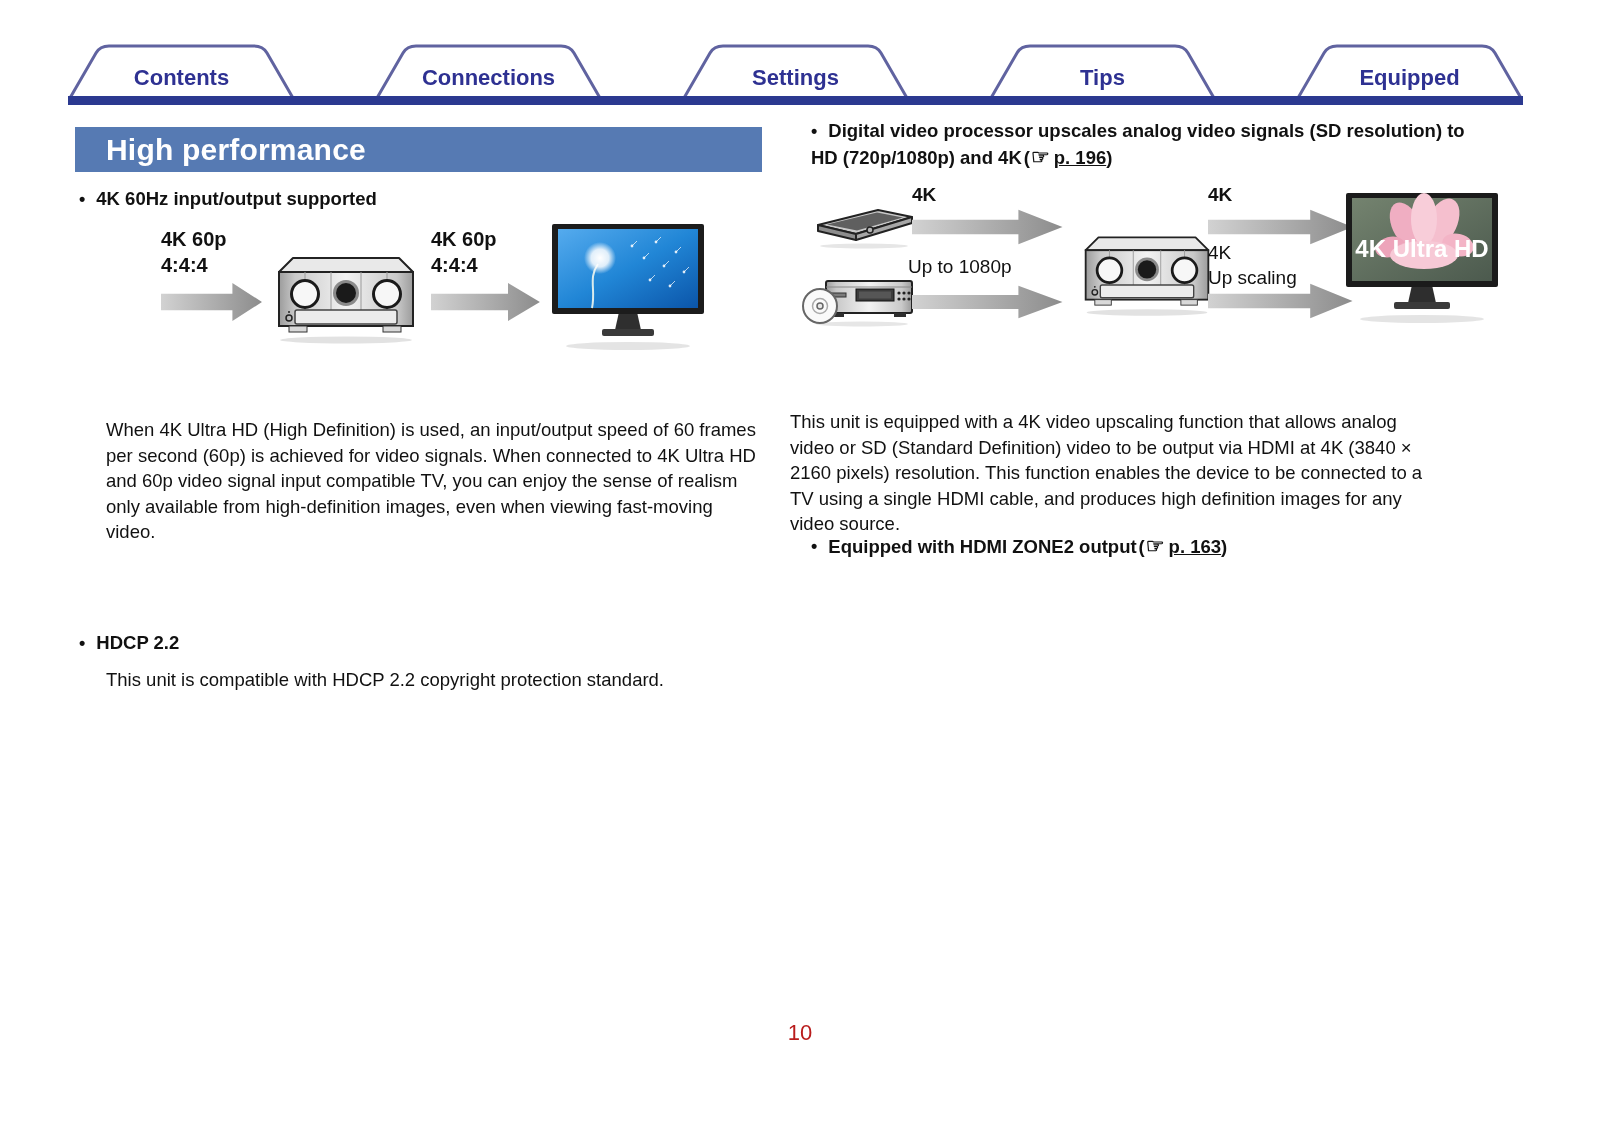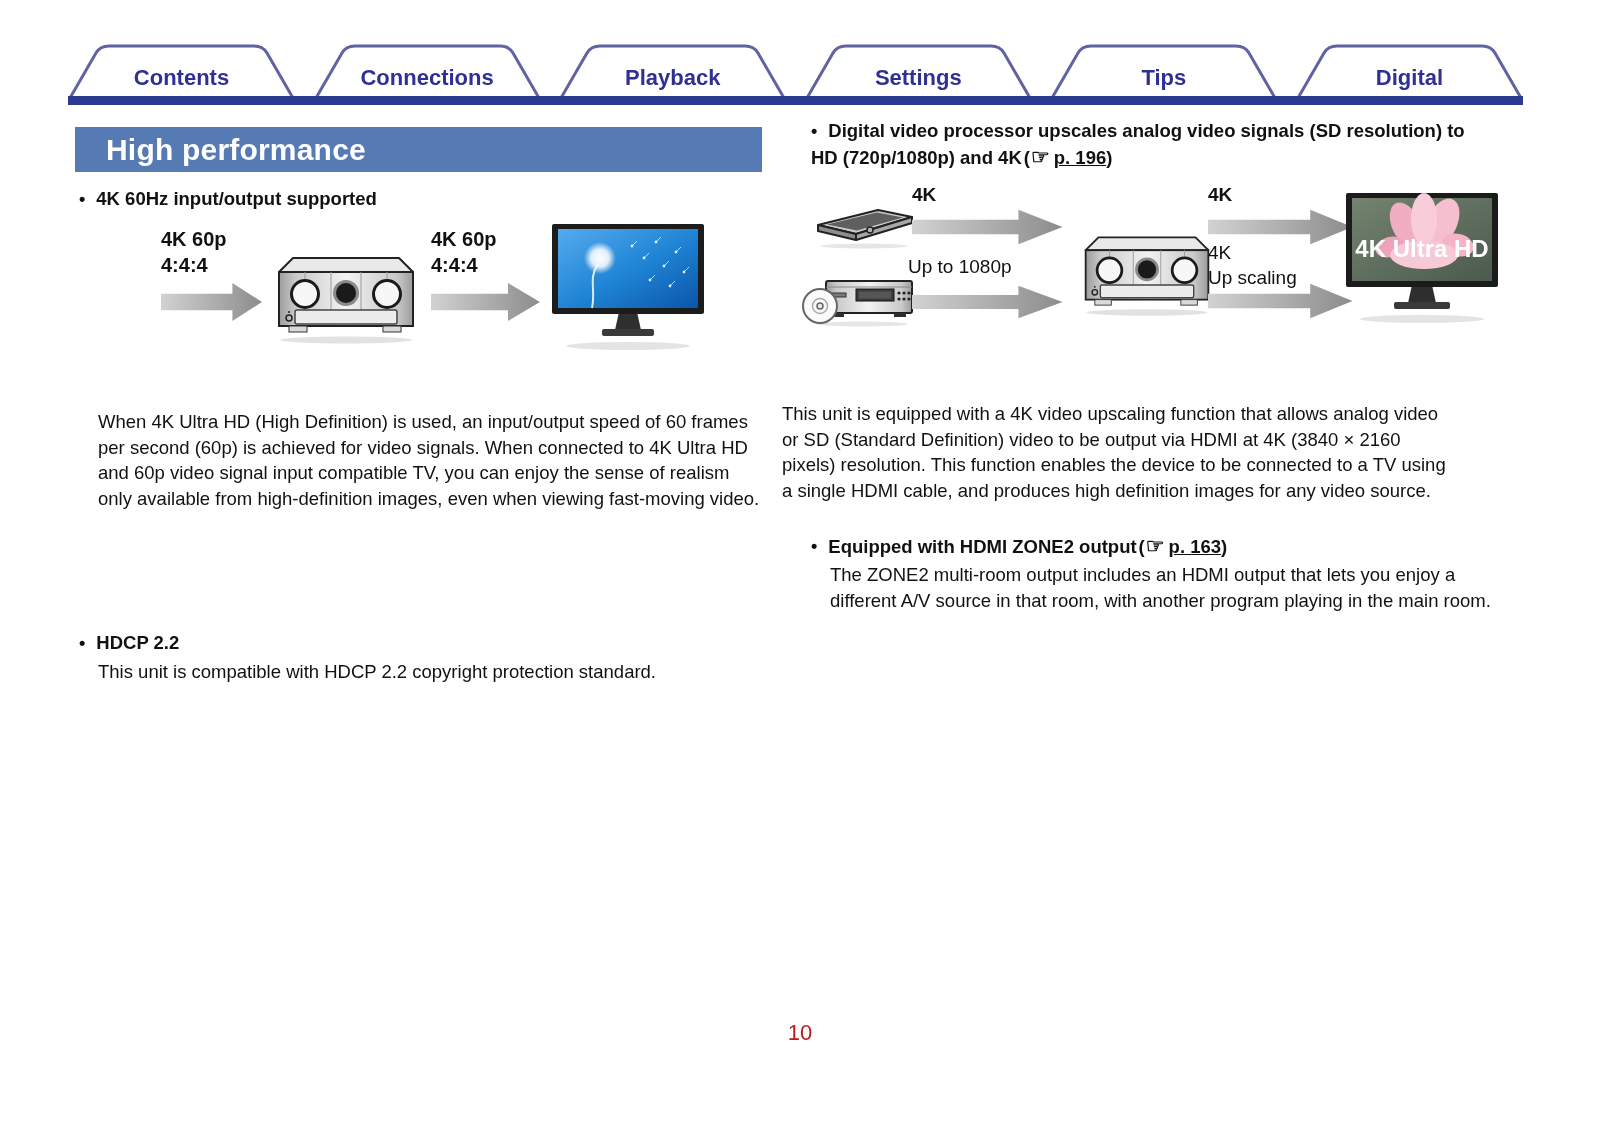--- a/index.html
+++ b/index.html
@@ -17,21 +17,21 @@
 
   
   .section-header{position:absolute;left:75px;top:127px;width:687px;height:45px;background:#567ab3;
     display:flex;align-items:center;padding-left:16px;box-sizing:border-box;}
   .section-header h1{margin:15px;font-size:30px;font-weight:bold;color:#ffffff;letter-spacing:.2px;}
 
   
   .bullet-line{position:absolute;display:flex;gap:11px;font-weight:bold;font-size:18.5px;line-height:26px;color:#111;}
   .bullet-dot{font-size:18px;line-height:26px;}
   .body-block{position:absolute;font-size:18.5px;line-height:25.5px;color:#111;}
-  .body-block p{margin:0;}
+  .body-block p{margin:8px;}
   .ref-wrap{margin-left:2px;font-weight:bold;white-space:nowrap;}
   .hand-icon{font-size:21px;margin:0 4px 0 1px;}
   .ref-link{color:#111;text-decoration:underline;font-weight:bold;cursor:pointer;}
 
   
   .diagram{position:absolute;}
   .diagram > *{position:absolute;}
   .dlabel{font-weight:bold;font-size:20px;line-height:1.3;text-align:left;white-space:pre-line;color:#111;}
   .dlabel.small{font-size:19px;}
   .dlabel.reg{font-weight:normal;}
@@ -85,39 +85,33 @@
     <div class="tab">
       <svg viewBox="0 0 227 54" preserveAspectRatio="none">
         <path d="M2,54 L28,9 Q32,2 41,2 L186,2 Q195,2 199,9 L225,54" fill="#ffffff" stroke="#6063a0" stroke-width="3"></path>
       </svg>
       <span class="tab-label">Connections</span>
     </div>
     <div class="tab">
       <svg viewBox="0 0 227 54" preserveAspectRatio="none">
         <path d="M2,54 L28,9 Q32,2 41,2 L186,2 Q195,2 199,9 L225,54" fill="#ffffff" stroke="#6063a0" stroke-width="3"></path>
       </svg>
-      <span class="tab-label">Playback</span>
-    </div>
-    <div class="tab">
-      <svg viewBox="0 0 227 54" preserveAspectRatio="none">
-        <path d="M2,54 L28,9 Q32,2 41,2 L186,2 Q195,2 199,9 L225,54" fill="#ffffff" stroke="#6063a0" stroke-width="3"></path>
-      </svg>
       <span class="tab-label">Settings</span>
     </div>
     <div class="tab">
       <svg viewBox="0 0 227 54" preserveAspectRatio="none">
         <path d="M2,54 L28,9 Q32,2 41,2 L186,2 Q195,2 199,9 L225,54" fill="#ffffff" stroke="#6063a0" stroke-width="3"></path>
       </svg>
       <span class="tab-label">Tips</span>
     </div>
     <div class="tab">
       <svg viewBox="0 0 227 54" preserveAspectRatio="none">
         <path d="M2,54 L28,9 Q32,2 41,2 L186,2 Q195,2 199,9 L225,54" fill="#ffffff" stroke="#6063a0" stroke-width="3"></path>
       </svg>
-      <span class="tab-label">Digital</span>
+      <span class="tab-label">Equipped</span>
     </div>
   </nav>
   <div class="tabbar-rule"></div>
 
   <div class="section-header">
     <h1>High performance</h1>
   </div>
 
   <div class="bullet-line" style="left:79px;top:186px;">
     <span class="bullet-dot">•</span>
@@ -281,19 +275,16 @@
   </div>
 
   <div class="body-block" style="left:782px;top:401px;width:668px;">
     <p>This unit is equipped with a 4K video upscaling function that allows analog video or SD (Standard Definition) video to be output via HDMI at 4K (3840 × 2160 pixels) resolution. This function enables the device to be connected to a TV using a single HDMI cable, and produces high definition images for any video source.</p>
   </div>
 
   <div class="bullet-line" style="left:811px;top:533px;">
     <span class="bullet-dot">•</span>
     <span><span>Equipped with HDMI ZONE2 output</span><span class="ref-wrap"><span>(</span><span class="hand-icon">☞</span><a class="ref-link">p. 163</a><span>)</span></span></span>
   </div>
-  <div class="body-block" style="left:830px;top:562px;width:668px;">
-    <p>The ZONE2 multi-room output includes an HDMI output that lets you enjoy a different A/V source in that room, with another program playing in the main room.</p>
-  </div>
 
   <div class="footer-page">10</div>
 
 </div>
 
 </body></html>

